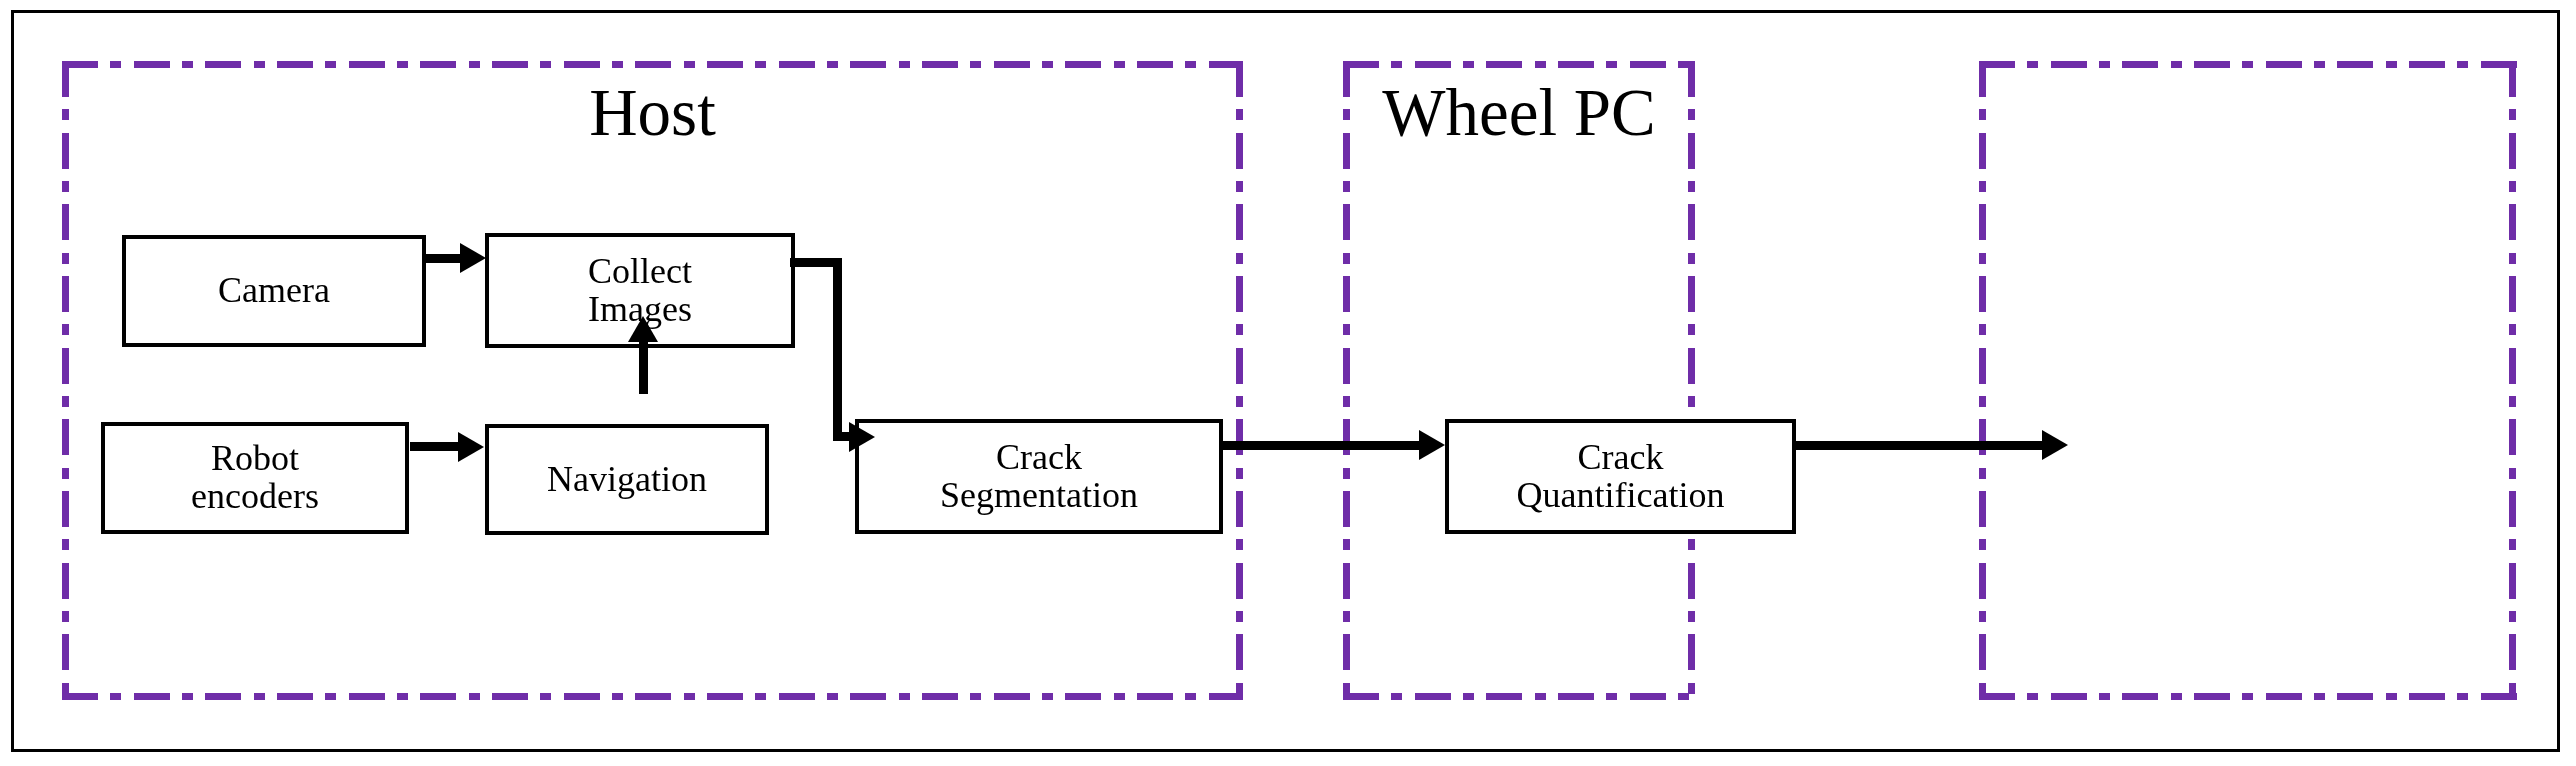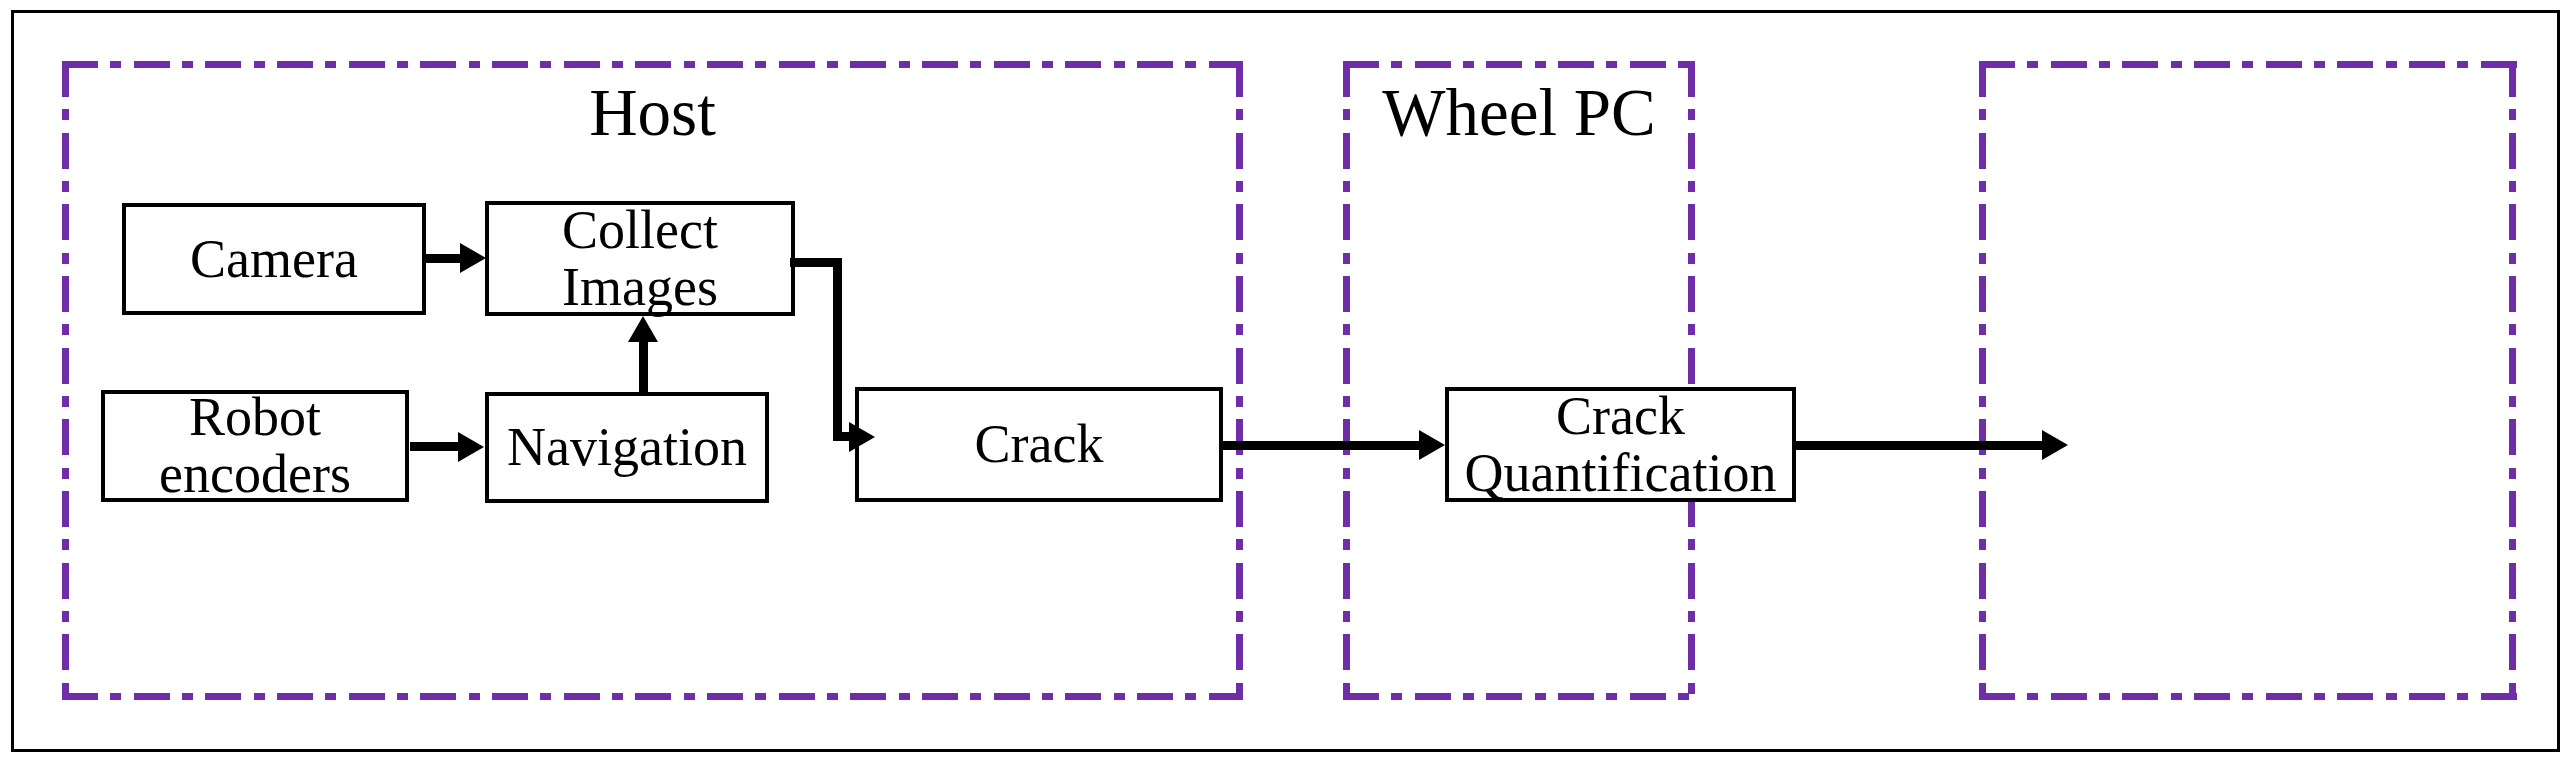--- a/index.html
+++ b/index.html
@@ -46,23 +46,24 @@
   .node {
     position: absolute;
     box-sizing: border-box;
     border: 4.7px solid #000000;
     background: #ffffff;
     color: #000000;
     display: flex;
     align-items: center;
     justify-content: center;
     text-align: center;
-    font-size: 54px;
+    font-size: 36px;
     line-height: 1.05;
     padding: 0 4.7px;
+    margin-top: 32px;
   }
   .node span { display: block; }
   
   .hline, .vline {
     position: absolute;
     background: #000000;
   }
   .arrow-right {
     position: absolute;
     width: 0;
@@ -335,20 +336,21 @@
     <span>Robot</span>
     <span>encoders</span>
   </div>
 
   <div class="node" id="node-navigation" style="left:485px; top:392px; width:284px; height:111px;">
     <span>Navigation</span>
   </div>
 
   <div class="node" id="node-crack-segmentation" style="left:855px; top:387px; width:368px; height:115px; flex-direction:column;">
     <span>Crack</span>
+    <span>Segmentation</span>
   </div>
 
   <div class="node" id="node-crack-quantification" style="left:1445px; top:387px; width:351px; height:115px; flex-direction:column;">
     <span>Crack</span>
     <span>Quantification</span>
   </div>
 
 
   <div class="hline" style="left:425px; top:254px; width:37px; height:8.6px;"></div>
   <div class="arrow-right" style="left:460px; top:243px;"></div>

